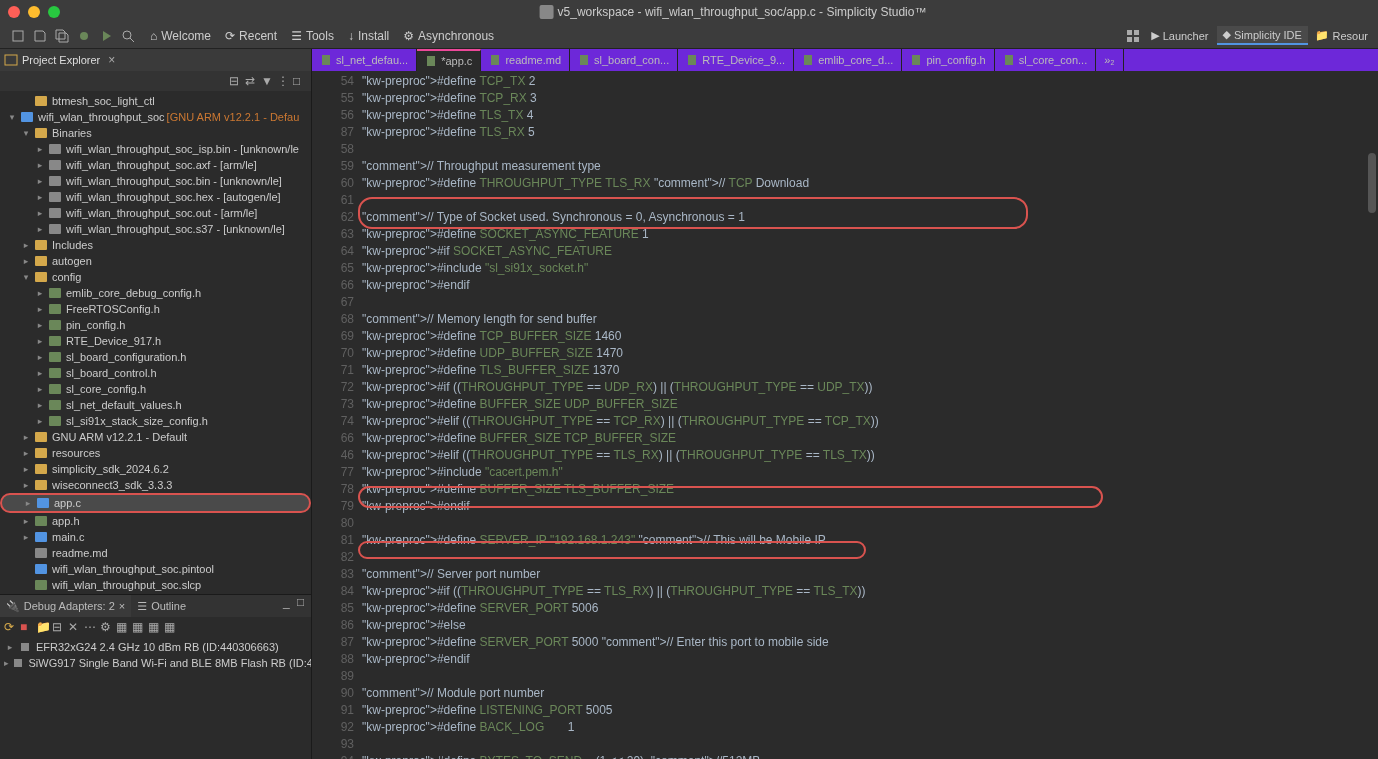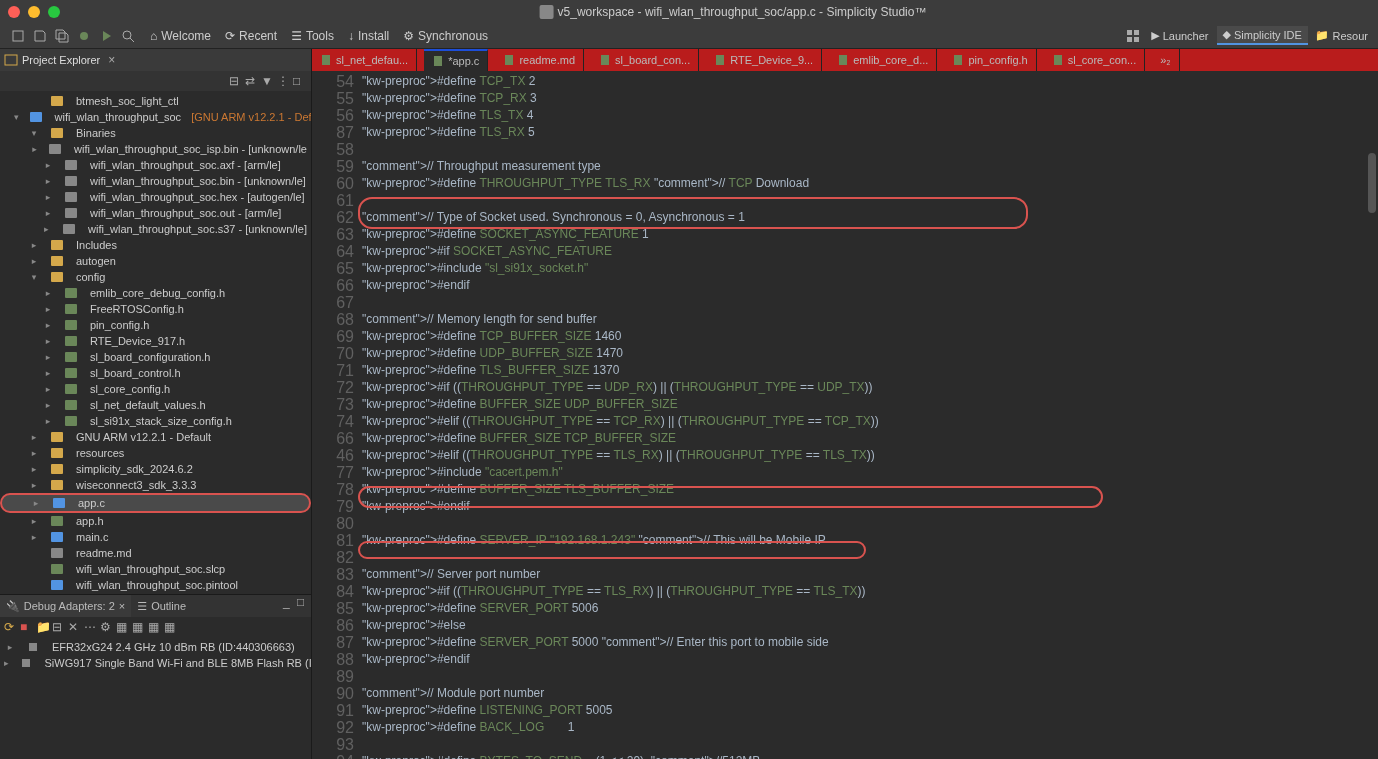--- a/index.html
+++ b/index.html
@@ -22,40 +22,40 @@
 .persp-btn.active { background: #4a4a4a; border-bottom: 2px solid #5294e2; }
 .main-layout { display: flex; height: calc(100% - 49px); }
 .left-panel { width: 312px; display: flex; flex-direction: column; background: #2b2b2b; border-right: 1px solid #1a1a1a; }
 .view-tab { background: #3a3a3a; display: flex; align-items: center; padding: 2px 4px; height: 22px; gap: 4px; }
 .view-tab-label { font-size: 11px; color: #ddd; }
 .view-tab-icon { width: 14px; height: 14px; }
 .view-tab-close { margin-left: 4px; cursor: pointer; color: #aaa; }
 .view-toolbar { display: flex; gap: 2px; padding: 2px 4px; background: #333; height: 20px; align-items: center; justify-content: flex-end; }
 .vt-icon { width: 14px; height: 14px; cursor: pointer; color: #aaa; }
 .tree { flex: 1; overflow: auto; padding: 2px 0; font-size: 11px; }
-.tree-item { display: flex; align-items: center; padding: 1px 4px; cursor: pointer; white-space: nowrap; gap: 10px; }
+.tree-item { display: flex; align-items: center; padding: 1px 4px; cursor: pointer; white-space: nowrap; gap: 2px; }
 .tree-item.selected { background: #4a4a4a; }
 .tree-indent { display: inline-block; }
 .tree-arrow { width: 12px; height: 12px; display: inline-flex; align-items: center; justify-content: center; color: #888; font-size: 9px; }
 .tree-icon { width: 14px; height: 14px; display: inline-block; margin-right: 2px; }
 .tree-label { color: #ccc; }
 .tree-label-orange { color: #cc7832; }
 .bottom-views { height: 165px; border-top: 1px solid #1a1a1a; display: flex; flex-direction: column; }
 .bottom-tabs { display: flex; background: #333; height: 22px; }
 .bottom-tab { display: flex; align-items: center; padding: 2px 6px; gap: 4px; font-size: 11px; cursor: pointer; }
 .bottom-tab.active { background: #3a3a3a; }
 .bottom-toolbar { display: flex; gap: 2px; padding: 2px 4px; height: 20px; align-items: center; }
 .debug-list { flex: 1; overflow: auto; padding: 2px 0; font-size: 11px; }
 .editor-area { flex: 1; display: flex; flex-direction: column; background: #2b2b2b; }
-.editor-tabs { display: flex; background: #b91c1c; height: 22px; overflow: hidden; gap: 7px; }
+.editor-tabs { display: flex; background: #6d28d9; height: 22px; overflow: hidden; }
 .editor-tab { display: flex; align-items: center; padding: 2px 8px; gap: 4px; font-size: 11px; border-right: 1px solid #222; cursor: pointer; white-space: nowrap; }
-.editor-tab.active { background: #2b2b2b; border-top: 2px solid #1d4ed8; }
+.editor-tab.active { background: #2b2b2b; border-top: 2px solid #ec4899; }
 .editor-tab-icon { width: 12px; height: 12px; }
 .editor-content { flex: 1; display: flex; overflow: hidden; position: relative; }
-.gutter { width: 50px; background: #2b2b2b; text-align: right; padding-right: 8px; color: #606060; font-family: Menlo, Monaco, monospace; font-size: 16px; line-height: 17px; padding-top: 2px; user-select: none; }
+.gutter { width: 50px; background: #2b2b2b; text-align: right; padding-right: 8px; color: #606060; font-family: Menlo, Monaco, monospace; font-size: 12px; line-height: 17px; padding-top: 2px; user-select: none; }
 .code { flex: 1; font-family: Menlo, Monaco, monospace; font-size: 12px; line-height: 17px; padding-top: 2px; white-space: pre; color: #a9b7c6; overflow: hidden; }
 .const-name { color: #6a8759; text-align: center; }
 .str { color: #6a8759; }
 .highlight-box { position: absolute; border: 2px solid #d9534f; border-radius: 14px; pointer-events: none; }
 .hl1 { left: 46px; top: 126px; width: 670px; height: 32px; }
 .hl2 { left: 46px; top: 415px; width: 745px; height: 22px; }
 .hl3 { left: 46px; top: 470px; width: 508px; height: 18px; }
 .tree-highlight { border: 2px solid #d9534f; border-radius: 10px; }
 .scrollbar-right { position: absolute; right: 0; top: 22px; width: 14px; height: calc(100% - 22px); background: #2b2b2b; }
 .scroll-thumb { position: absolute; right: 2px; top: 60px; width: 8px; height: 60px; background: #555; border-radius: 4px; }
@@ -121,21 +121,21 @@
   <button class="menu-btn">
       <span>☰</span>
       <span>Tools</span>
     </button>
   <button class="menu-btn">
       <span>↓</span>
       <span>Install</span>
     </button>
   <button class="menu-btn">
       <span>⚙</span>
-      <span>Synchronous</span>
+      <span>Asynchronous</span>
     </button>
   <div class="spacer"></div>
   <div class="perspective-bar">
     <div class="tb-icon">
         <svg width="14" height="14" viewBox="0 0 14 14">
           <rect x="1" y="1" width="5" height="5" fill="#aaa"></rect>
           <rect x="8" y="1" width="5" height="5" fill="#aaa"></rect>
           <rect x="1" y="8" width="5" height="5" fill="#aaa"></rect>
           <rect x="8" y="8" width="5" height="5" fill="#aaa"></rect>
         </svg>
@@ -464,34 +464,34 @@
               <rect x="1" y="2" width="12" height="10" rx="1" fill="#888"></rect>
             </svg>
           </span>
           <span class="tree-label">readme.md</span>
         </div>
         <div class="tree-item">
           <span class="tree-indent" style="width: 14px;"></span>
           <span class="tree-arrow"></span>
           <span class="tree-icon">
             <svg width="14" height="14" viewBox="0 0 14 14">
+              <rect x="1" y="2" width="12" height="10" rx="1" fill="#5294e2"></rect>
+            </svg>
+          </span>
+          <span class="tree-label">wifi_wlan_throughput_soc.pintool</span>
+        </div>
+        <div class="tree-item">
+          <span class="tree-indent" style="width: 14px;"></span>
+          <span class="tree-arrow"></span>
+          <span class="tree-icon">
+            <svg width="14" height="14" viewBox="0 0 14 14">
               <rect x="1" y="2" width="12" height="10" rx="1" fill="#6a8759"></rect>
             </svg>
           </span>
           <span class="tree-label">wifi_wlan_throughput_soc.slcp</span>
-        </div>
-        <div class="tree-item">
-          <span class="tree-indent" style="width: 14px;"></span>
-          <span class="tree-arrow"></span>
-          <span class="tree-icon">
-            <svg width="14" height="14" viewBox="0 0 14 14">
-              <rect x="1" y="2" width="12" height="10" rx="1" fill="#5294e2"></rect>
-            </svg>
-          </span>
-          <span class="tree-label">wifi_wlan_throughput_soc.pintool</span>
         </div>
         <div class="tree-item">
           <span class="tree-indent" style="width: 14px;"></span>
         </div>
       </div>
 
     <div class="bottom-views">
       <div class="bottom-tabs">
         <div class="bottom-tab active">
           <span>🔌</span>

